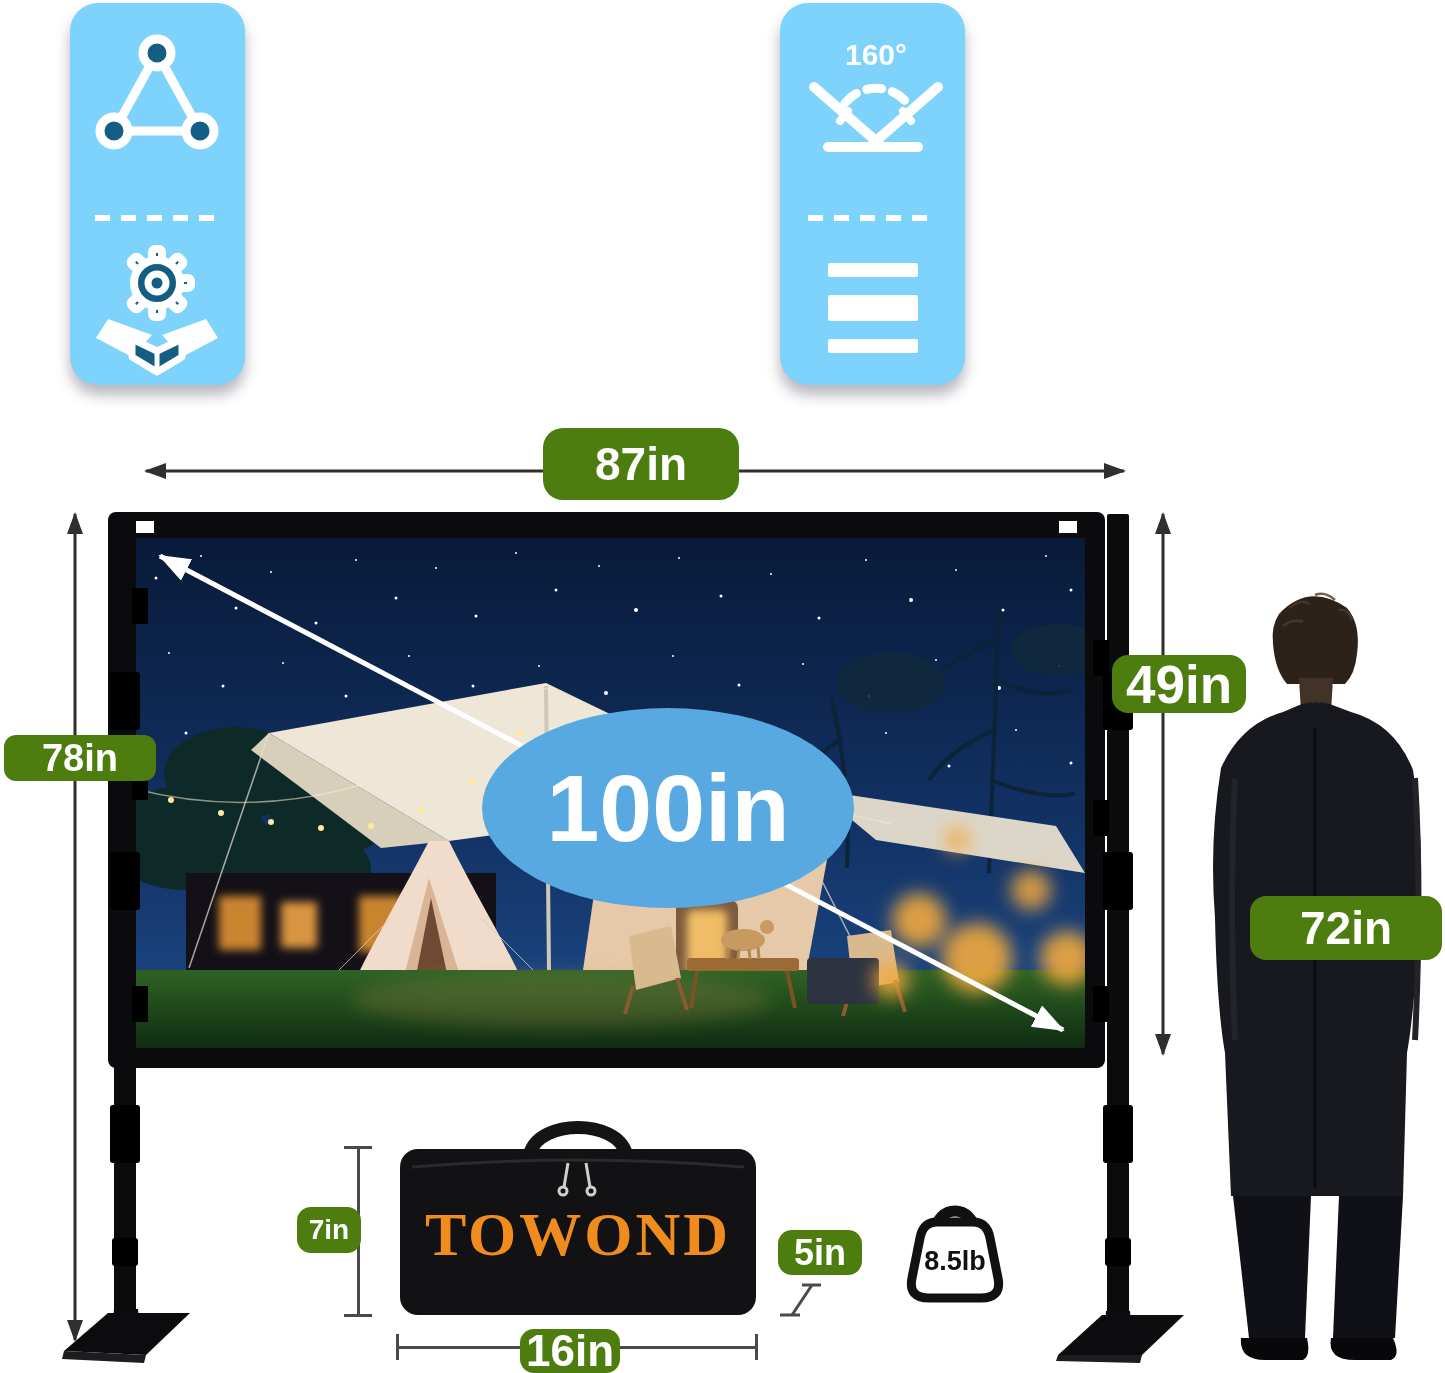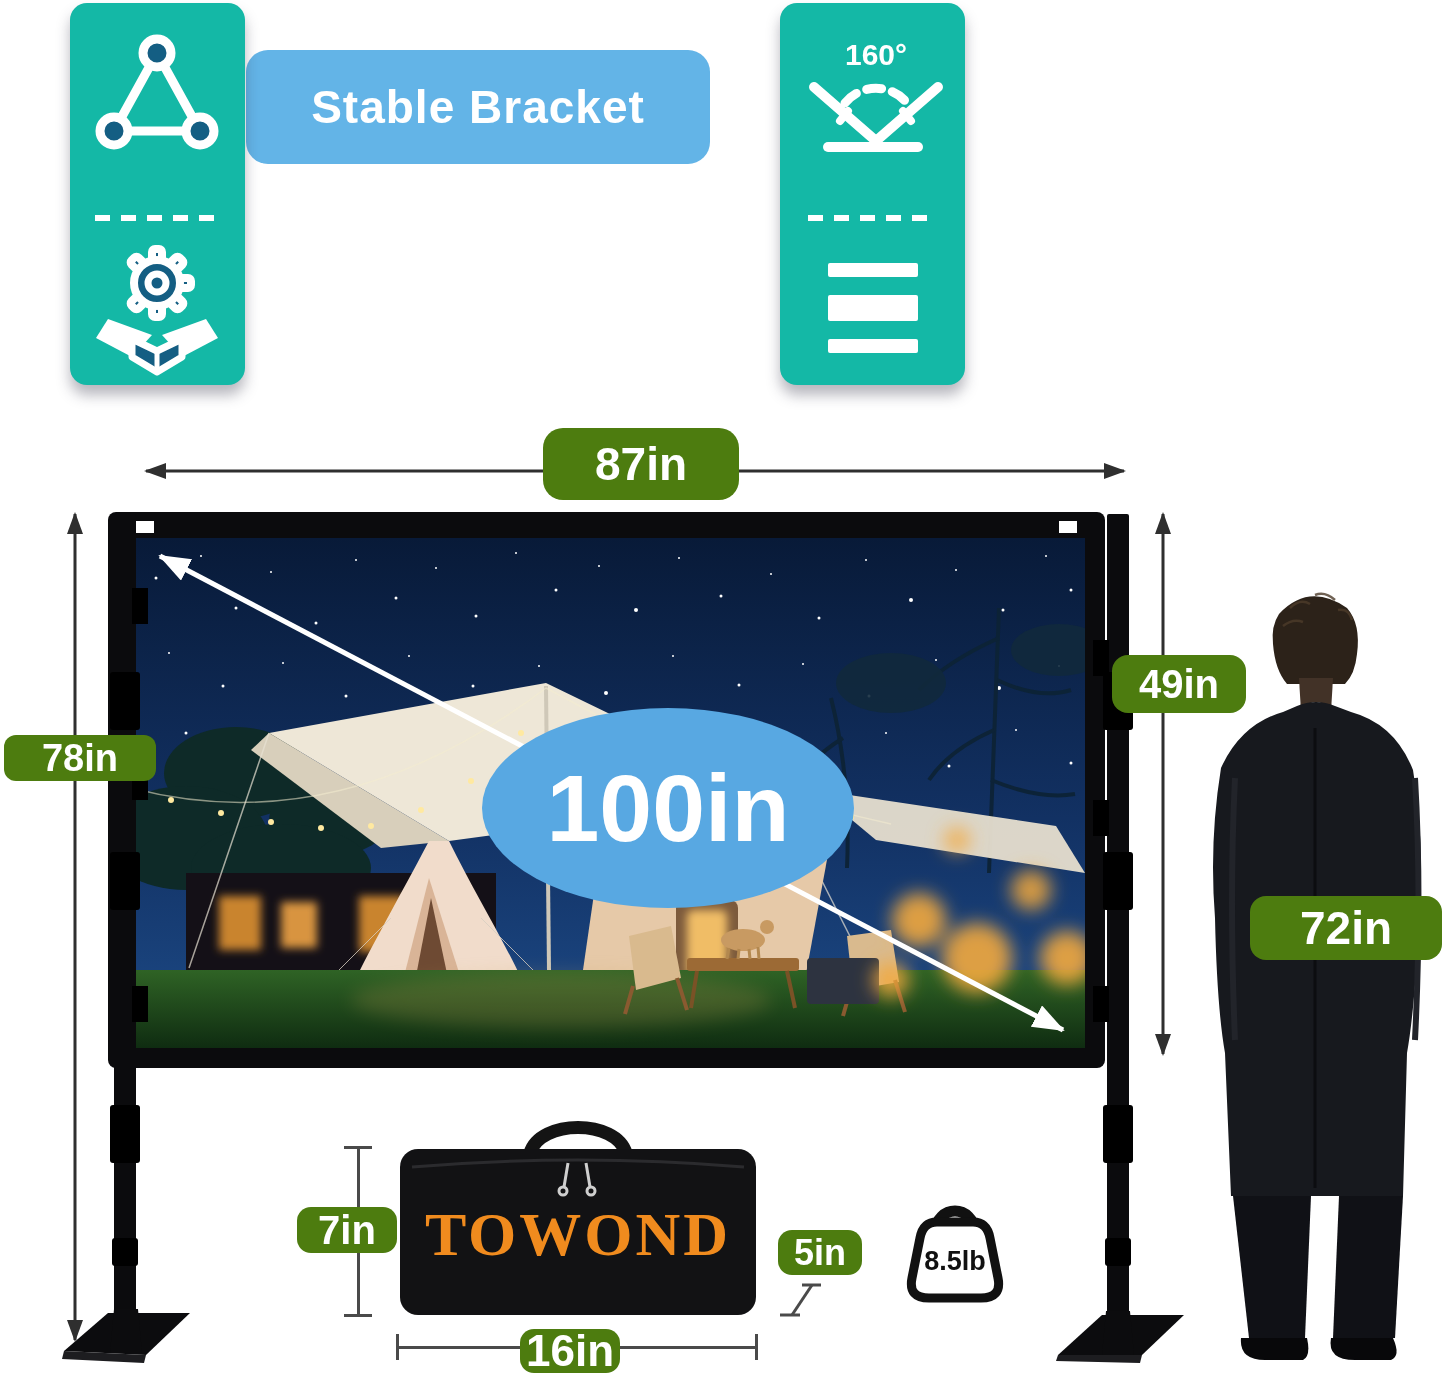--- a/index.html
+++ b/index.html
@@ -1,19 +1,19 @@
 <!DOCTYPE html>
 <html><head>
 <meta charset="utf-8">
 <style>
   html,body{margin:0;padding:0;background:#fff;}
   .stage{position:relative;width:1445px;height:1373px;background:#fff;overflow:hidden;
          font-family:"Liberation Sans", sans-serif;}
   
-  .card{position:absolute;background:#14b8a6;border-radius:17px;z-index:3;
+  .card{position:absolute;background:#7dd3fc;border-radius:28px;z-index:3;
         box-shadow:0 10px 14px rgba(50,50,70,.35);}
   .banner{position:absolute;background:#63b4e7;border-radius:22px;z-index:2;
           display:flex;align-items:center;justify-content:center;
           color:#fff;font-weight:bold;font-size:46px;letter-spacing:1px;}
   .dash-sep{position:absolute;height:6px;
             background:repeating-linear-gradient(90deg,#fff 0 15px,transparent 15px 26px);}
   .cardicon{position:absolute;}
   
   .badge{position:absolute;background:#4d7c0f;color:#fff;font-weight:bold;z-index:6;
          display:flex;align-items:center;justify-content:center;border-radius:16px;}
@@ -33,23 +33,20 @@
   .man{position:absolute;left:1205px;top:578px;width:240px;height:790px;z-index:1;}
   .bag{position:absolute;left:398px;top:1113px;width:360px;height:207px;z-index:3;}
   .weight{position:absolute;left:905px;top:1190px;width:100px;height:116px;z-index:3;}
   .ticksvg{position:absolute;z-index:4;}
 </style>
 </head>
 <body>
 
 <div class="stage">
 
-  <div class="banner" style="left:246px;top:50px;width:464px;height:114px;">
-    <span>Stable Bracket</span>
-  </div>
   <div class="card" style="left:70px;top:3px;width:175px;height:382px;">
     <svg class="cardicon" style="left:22px;top:28px;" width="130" height="130" viewBox="0 0 130 130">
       <path d="M65,22 L22,100 L108,100 Z" fill="none" stroke="#fff" stroke-width="9" stroke-linejoin="round"></path>
       <circle cx="65" cy="22" r="14" fill="#145e83" stroke="#fff" stroke-width="9"></circle>
       <circle cx="22" cy="100" r="14" fill="#145e83" stroke="#fff" stroke-width="9"></circle>
       <circle cx="108" cy="100" r="14" fill="#145e83" stroke="#fff" stroke-width="9"></circle>
     </svg>
     <div class="dash-sep" style="left:25px;top:212px;width:126px;"></div>
     <svg class="cardicon" style="left:22px;top:238px;" width="130" height="136" viewBox="0 0 130 136">
       <g stroke="#fff" stroke-width="8" fill="#145e83">
@@ -339,21 +336,21 @@
   </div>
 
   <svg class="arrow" style="left:1148px;top:506px;" width="30" height="556" viewBox="0 0 30 556">
     <defs>
       <marker id="kc" orient="auto-start-reverse" markerUnits="userSpaceOnUse" markerWidth="24" markerHeight="20" refX="20" refY="8">
         <path d="M0,0 L22,8 L0,16 Z" fill="#2f2f2f"></path>
       </marker>
     </defs>
     <line x1="15" y1="8" x2="15" y2="548" stroke="#2f2f2f" stroke-width="3" marker-start="url(#kc)" marker-end="url(#kc)"></line>
   </svg>
-  <div class="badge" style="left:1112px;top:655px;width:134px;height:58px;font-size:40px;">
+  <div class="badge" style="left:1112px;top:655px;width:134px;height:58px;font-size:53px;">
     <span>49in</span>
   </div>
 
   <svg class="man" viewBox="0 0 240 790">
     <path d="M74,36 Q104,4 142,30 Q156,46 152,76 Q150,96 140,106 L82,106 Q70,92 68,66 Q66,48 74,36 Z" fill="#2c2219"></path>
     <g stroke="#4d3b2a" stroke-width="2.5" fill="none" opacity=".8">
       <path d="M85,30 Q95,20 105,26"></path>
         <path d="M110,17 Q120,13 130,22"></path>
         <path d="M133,32 Q144,30 147,42"></path>
       <path d="M78,48 Q88,40 98,44"></path>
@@ -384,21 +381,21 @@
         <line x1="188" y1="50" x2="192" y2="74"></line>
       <circle cx="165" cy="78" r="4"></circle>
         <circle cx="193" cy="78" r="4"></circle>
     </g>
     <text x="180" y="142" text-anchor="middle" font-size="62" font-weight="bold" font-family="Liberation Serif, serif" letter-spacing="3" fill="#f08b1e">TOWOND</text>
   </svg>
 
   <div class="mline" style="left:357px;top:1147px;width:3px;height:170px;"></div>
   <div class="mline" style="left:344px;top:1146px;width:28px;height:3px;"></div>
   <div class="mline" style="left:344px;top:1314px;width:28px;height:3px;"></div>
-  <div class="badge" style="left:297px;top:1207px;width:100px;height:46px;font-size:40px;border-radius:14px;">
+  <div class="badge" style="left:297px;top:1207px;width:64px;height:46px;font-size:28px;border-radius:14px;">
     <span>7in</span>
   </div>
 
   <div class="mline" style="left:397px;top:1346px;width:360px;height:3px;"></div>
   <div class="mline" style="left:396px;top:1334px;width:3px;height:26px;"></div>
   <div class="mline" style="left:755px;top:1334px;width:3px;height:26px;"></div>
   <div class="badge" style="left:520px;top:1329px;width:100px;height:44px;font-size:44px;border-radius:14px;">
     <span>16in</span>
   </div>
 

